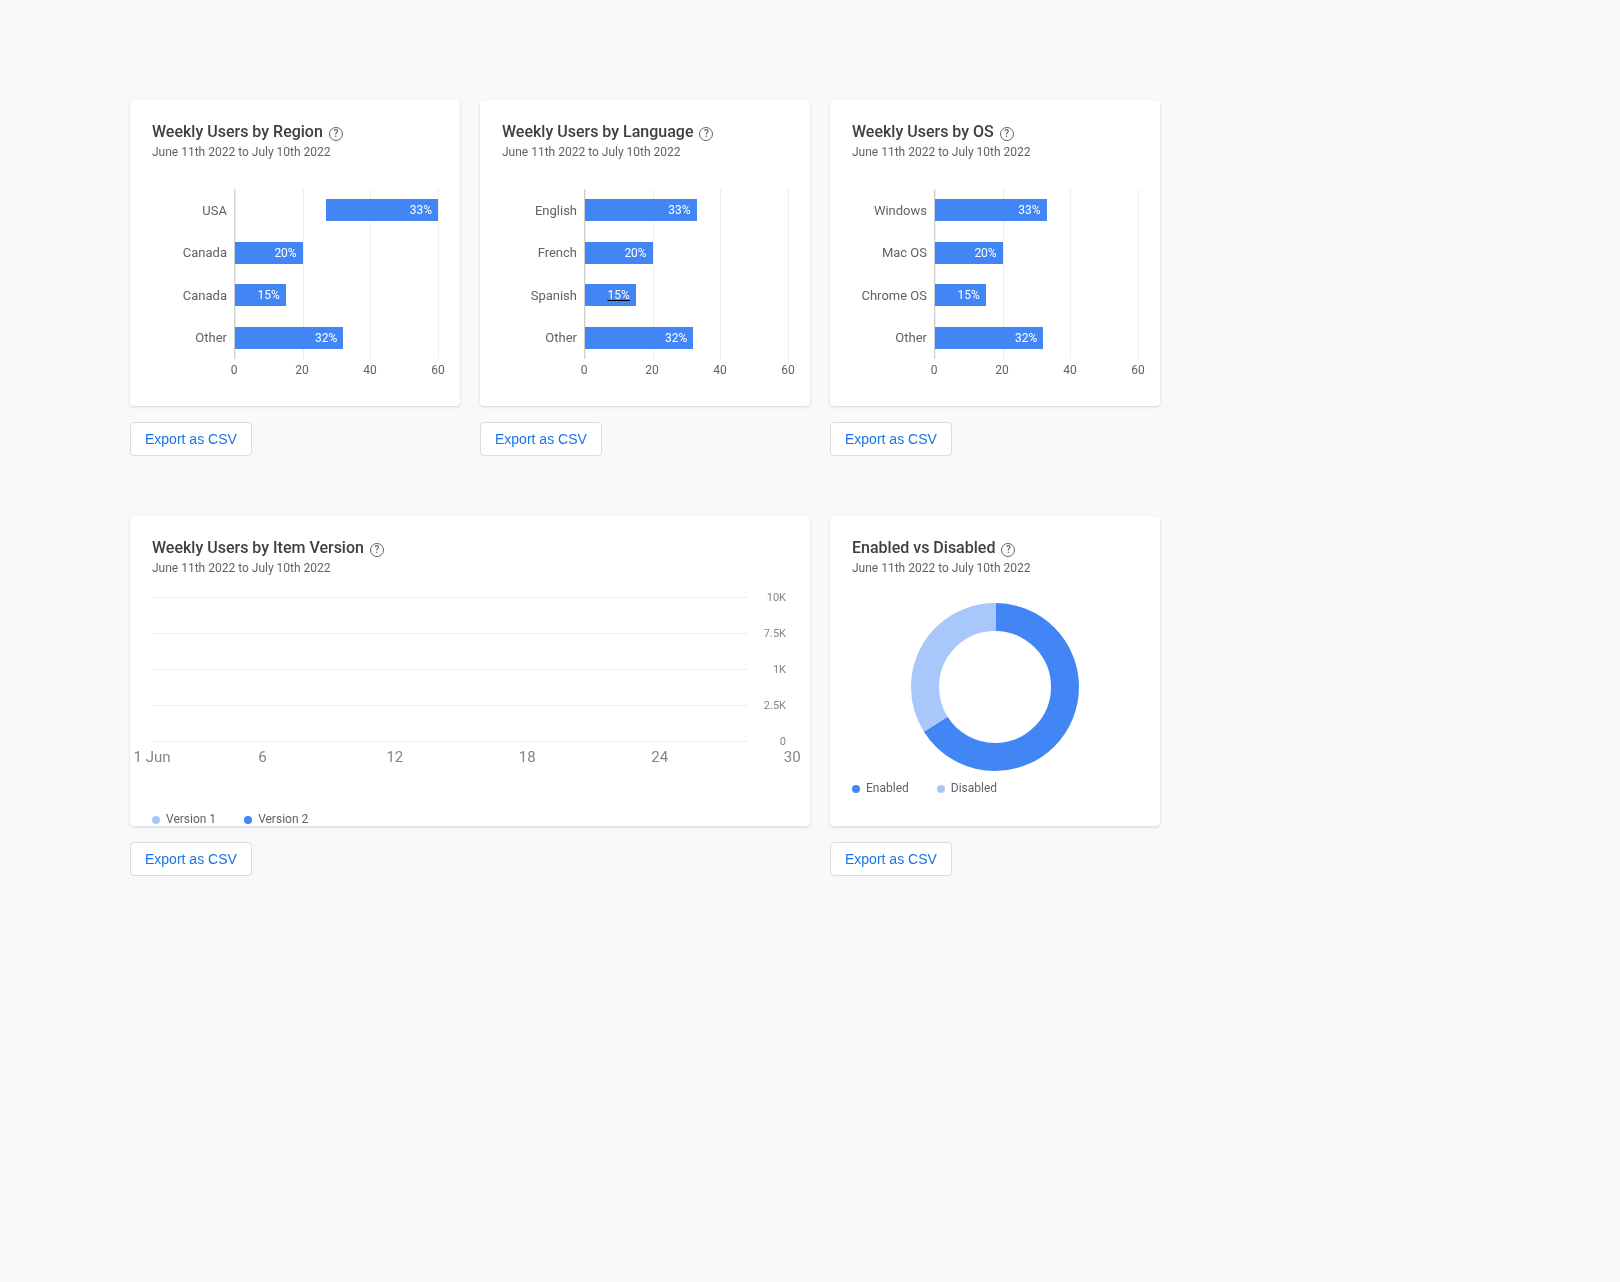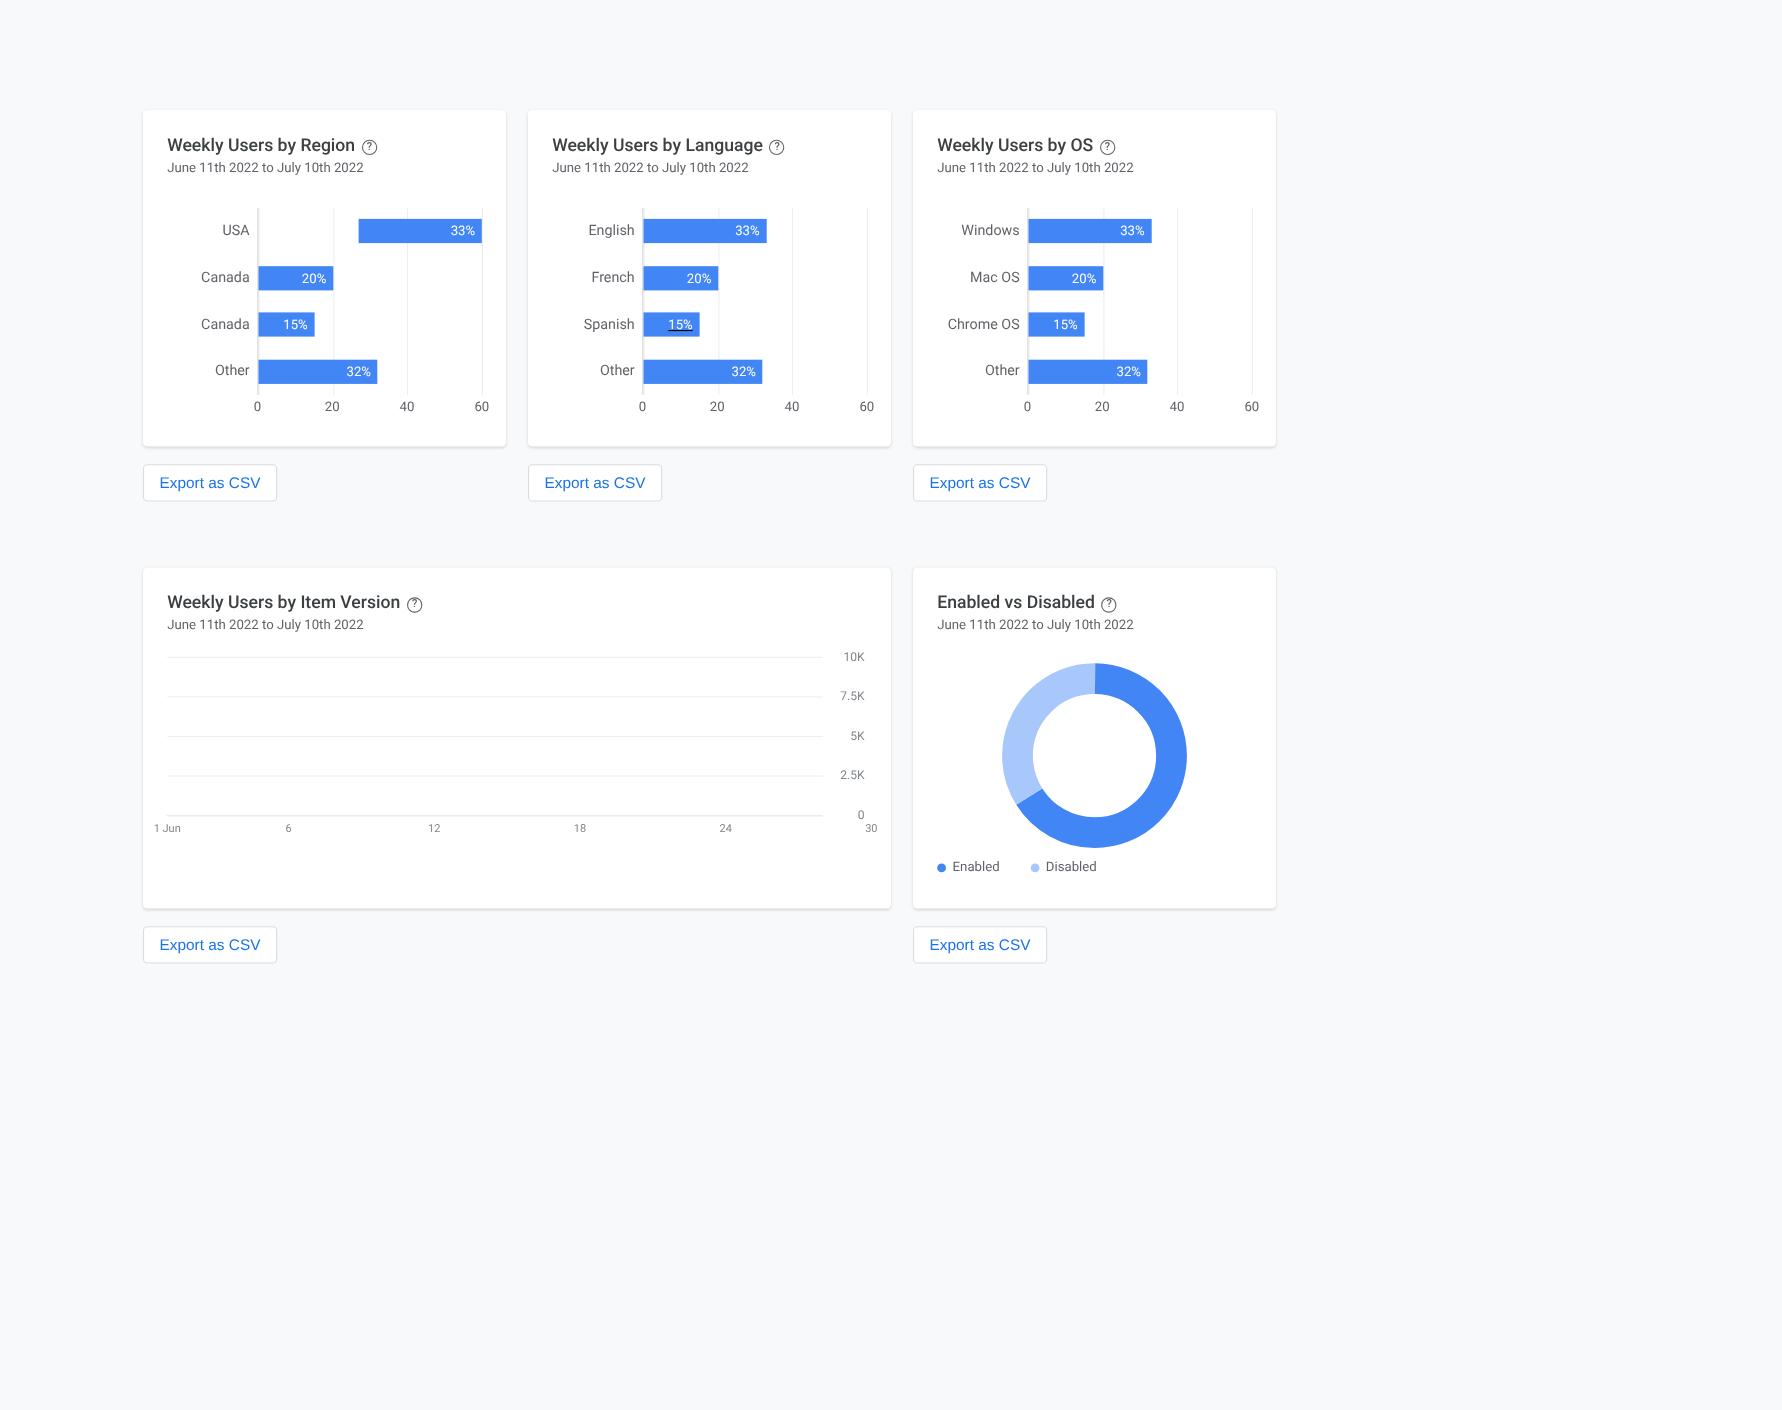--- a/index.html
+++ b/index.html
@@ -144,21 +144,21 @@
   .yaxis-label {
     position: absolute;
     right: -38px;
     transform: translateY(-50%);
     font-size: 11px;
     color: #80868b;
   }
   .xaxis {
     margin-top: 6px;
     margin-right: 40px;
-    font-size: 10px;
+    font-size: 15px;
     color: #80868b;
     position: relative;
     height: 14px;
   }
   .xtick { position: absolute; transform: translateX(-50%); }
   .legend {
     margin-top: 50px;
     display: flex;
     gap: 28px;
     font-size: 12px;
@@ -432,36 +432,40 @@
               <div class="stack">
                 <div class="seg1" style="height: 65%;"></div>
                 <div class="seg2" style="height: 7%;"></div>
               </div>
             </div>
         <div class="vgrid" style="top: 100%;"></div>
             <div class="yaxis-label" style="top: 100%;">0</div>
             <div class="vgrid" style="top: 75%;"></div>
             <div class="yaxis-label" style="top: 75%;">2.5K</div>
             <div class="vgrid" style="top: 50%;"></div>
-            <div class="yaxis-label" style="top: 50%;">5K</div>
+            <div class="yaxis-label" style="top: 50%;">1K</div>
             <div class="vgrid" style="top: 25%;"></div>
             <div class="yaxis-label" style="top: 25%;">7.5K</div>
             <div class="vgrid" style="top: 0%;"></div>
             <div class="yaxis-label" style="top: 0%; margin-left: 16px;">10K</div>
           </div>
       </div>
       <div class="xaxis" id="version-xaxis">
           <span class="xtick" style="left: 0%;">1 Jun</span>
           <span class="xtick" style="left: 18.5185%;">6</span>
           <span class="xtick" style="left: 40.7407%;">12</span>
           <span class="xtick" style="left: 62.963%;">18</span>
           <span class="xtick" style="left: 85.1852%;">24</span>
           <span class="xtick" style="left: 107.407%;">30</span>
         </div>
 
+      <div class="legend">
+        <span><span class="dot" style="background:#a8c7fa"></span><span>Version 1</span></span>
+        <span><span class="dot" style="background:#4285f4"></span><span>Version 2</span></span>
+      </div>
     </div>
     <button class="export-btn">Export as CSV</button>
   </div>
 
   <div class="col">
     <div class="card donut-card">
       <div class="card-title">
         <span>Enabled vs Disabled</span>
         <span class="help-icon">?</span>
       </div>

